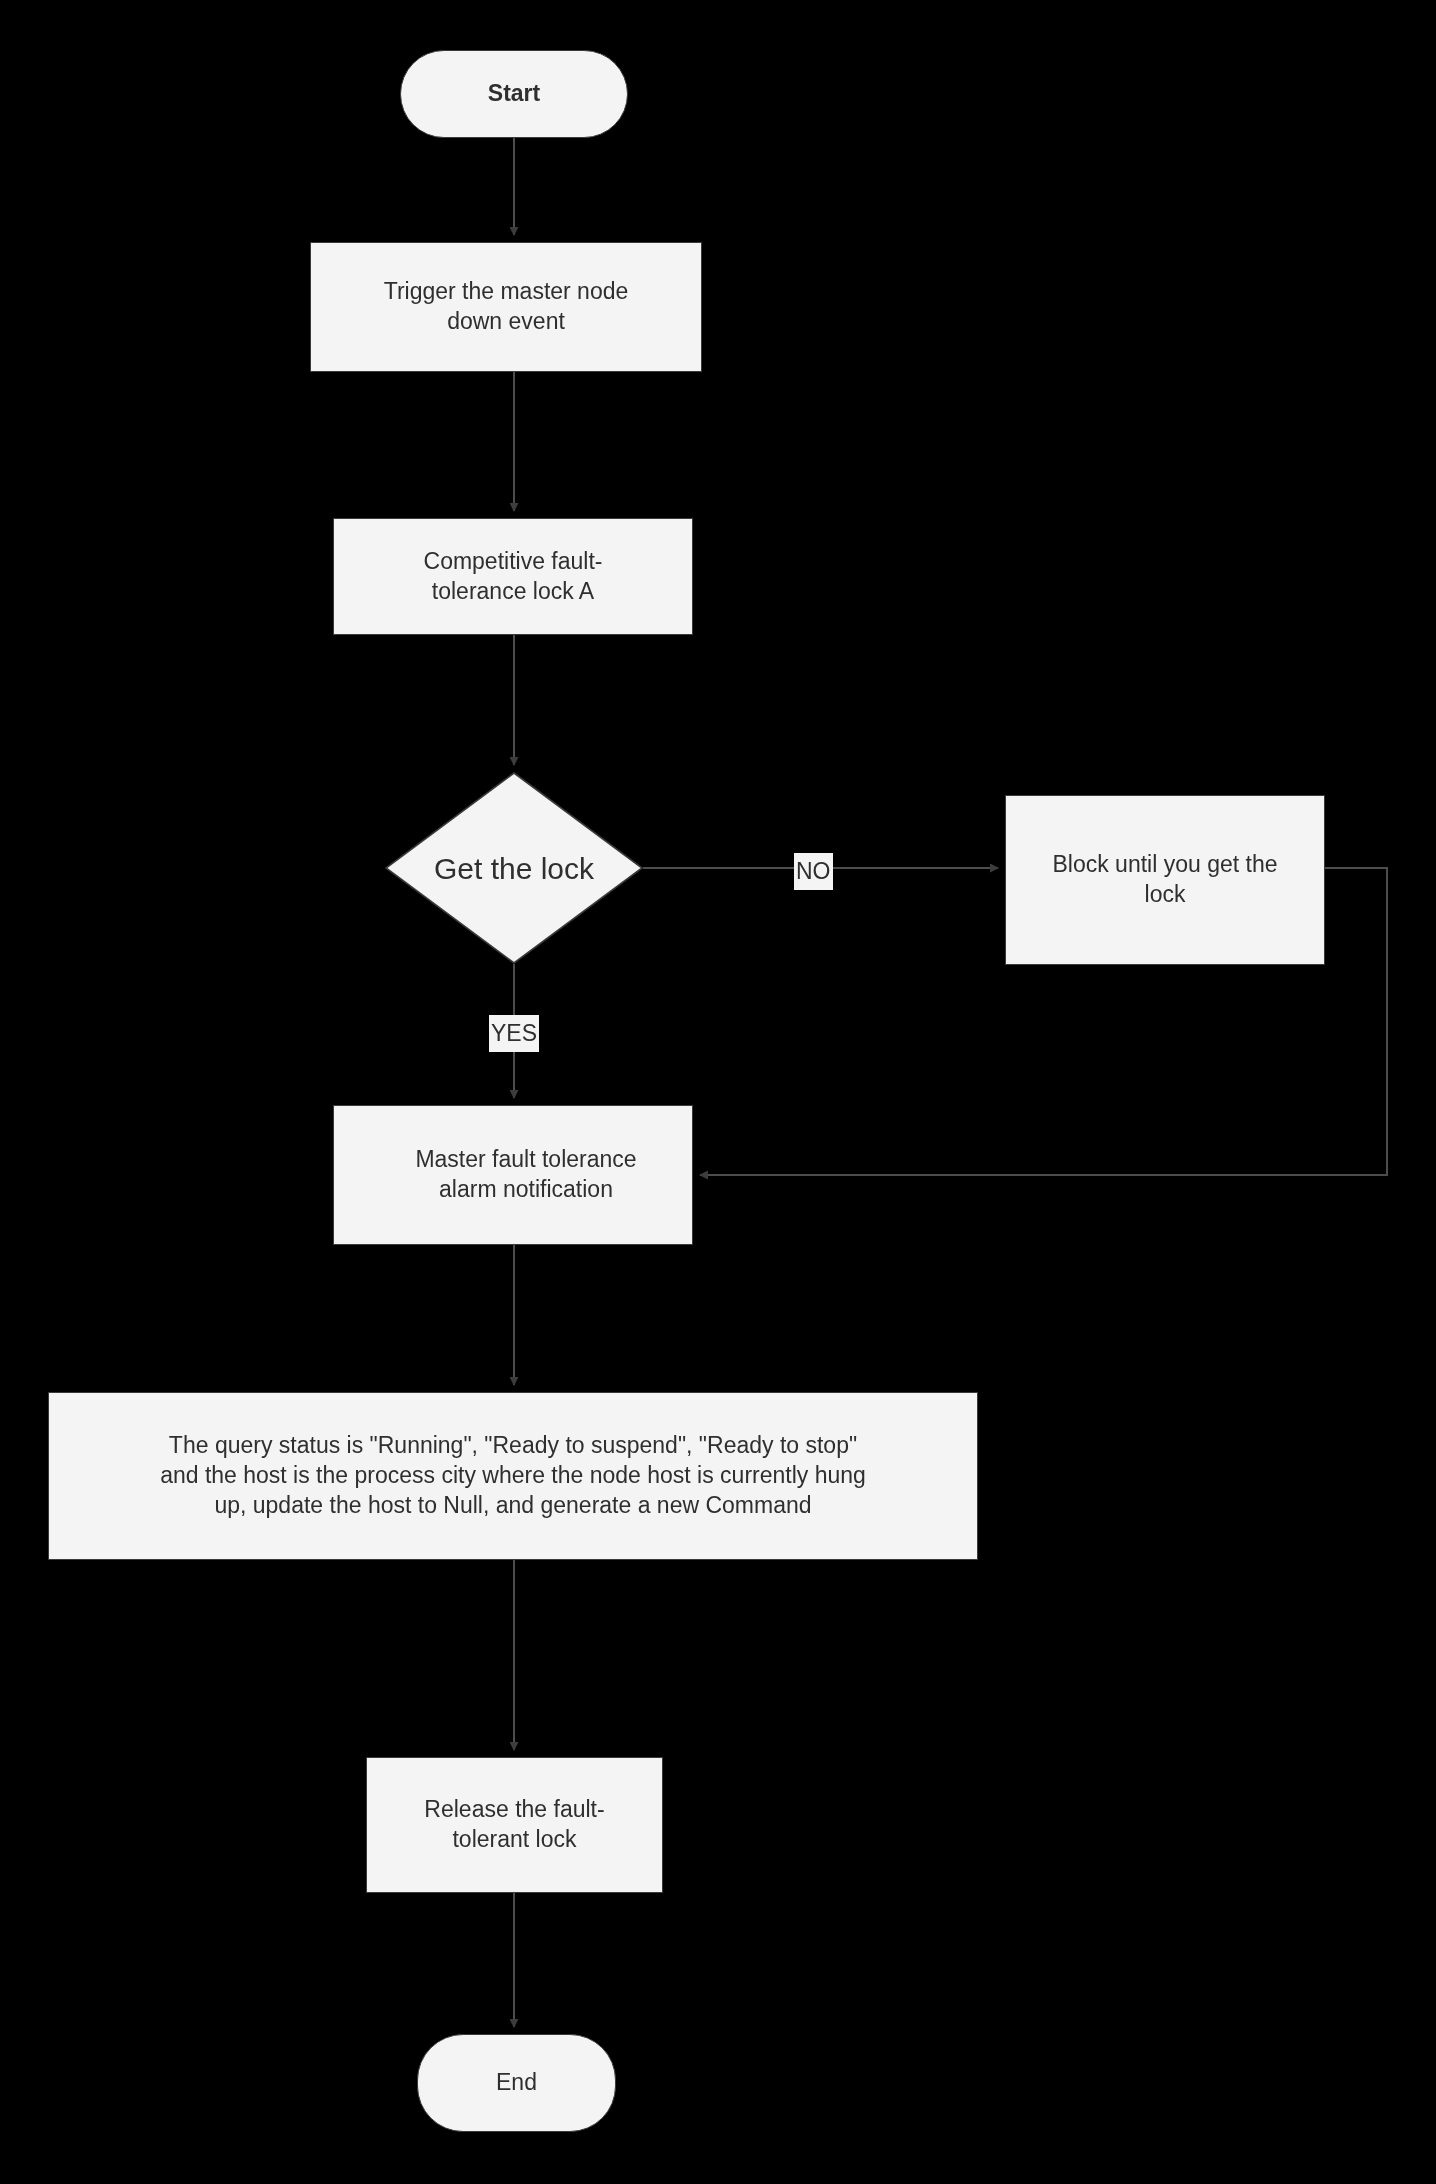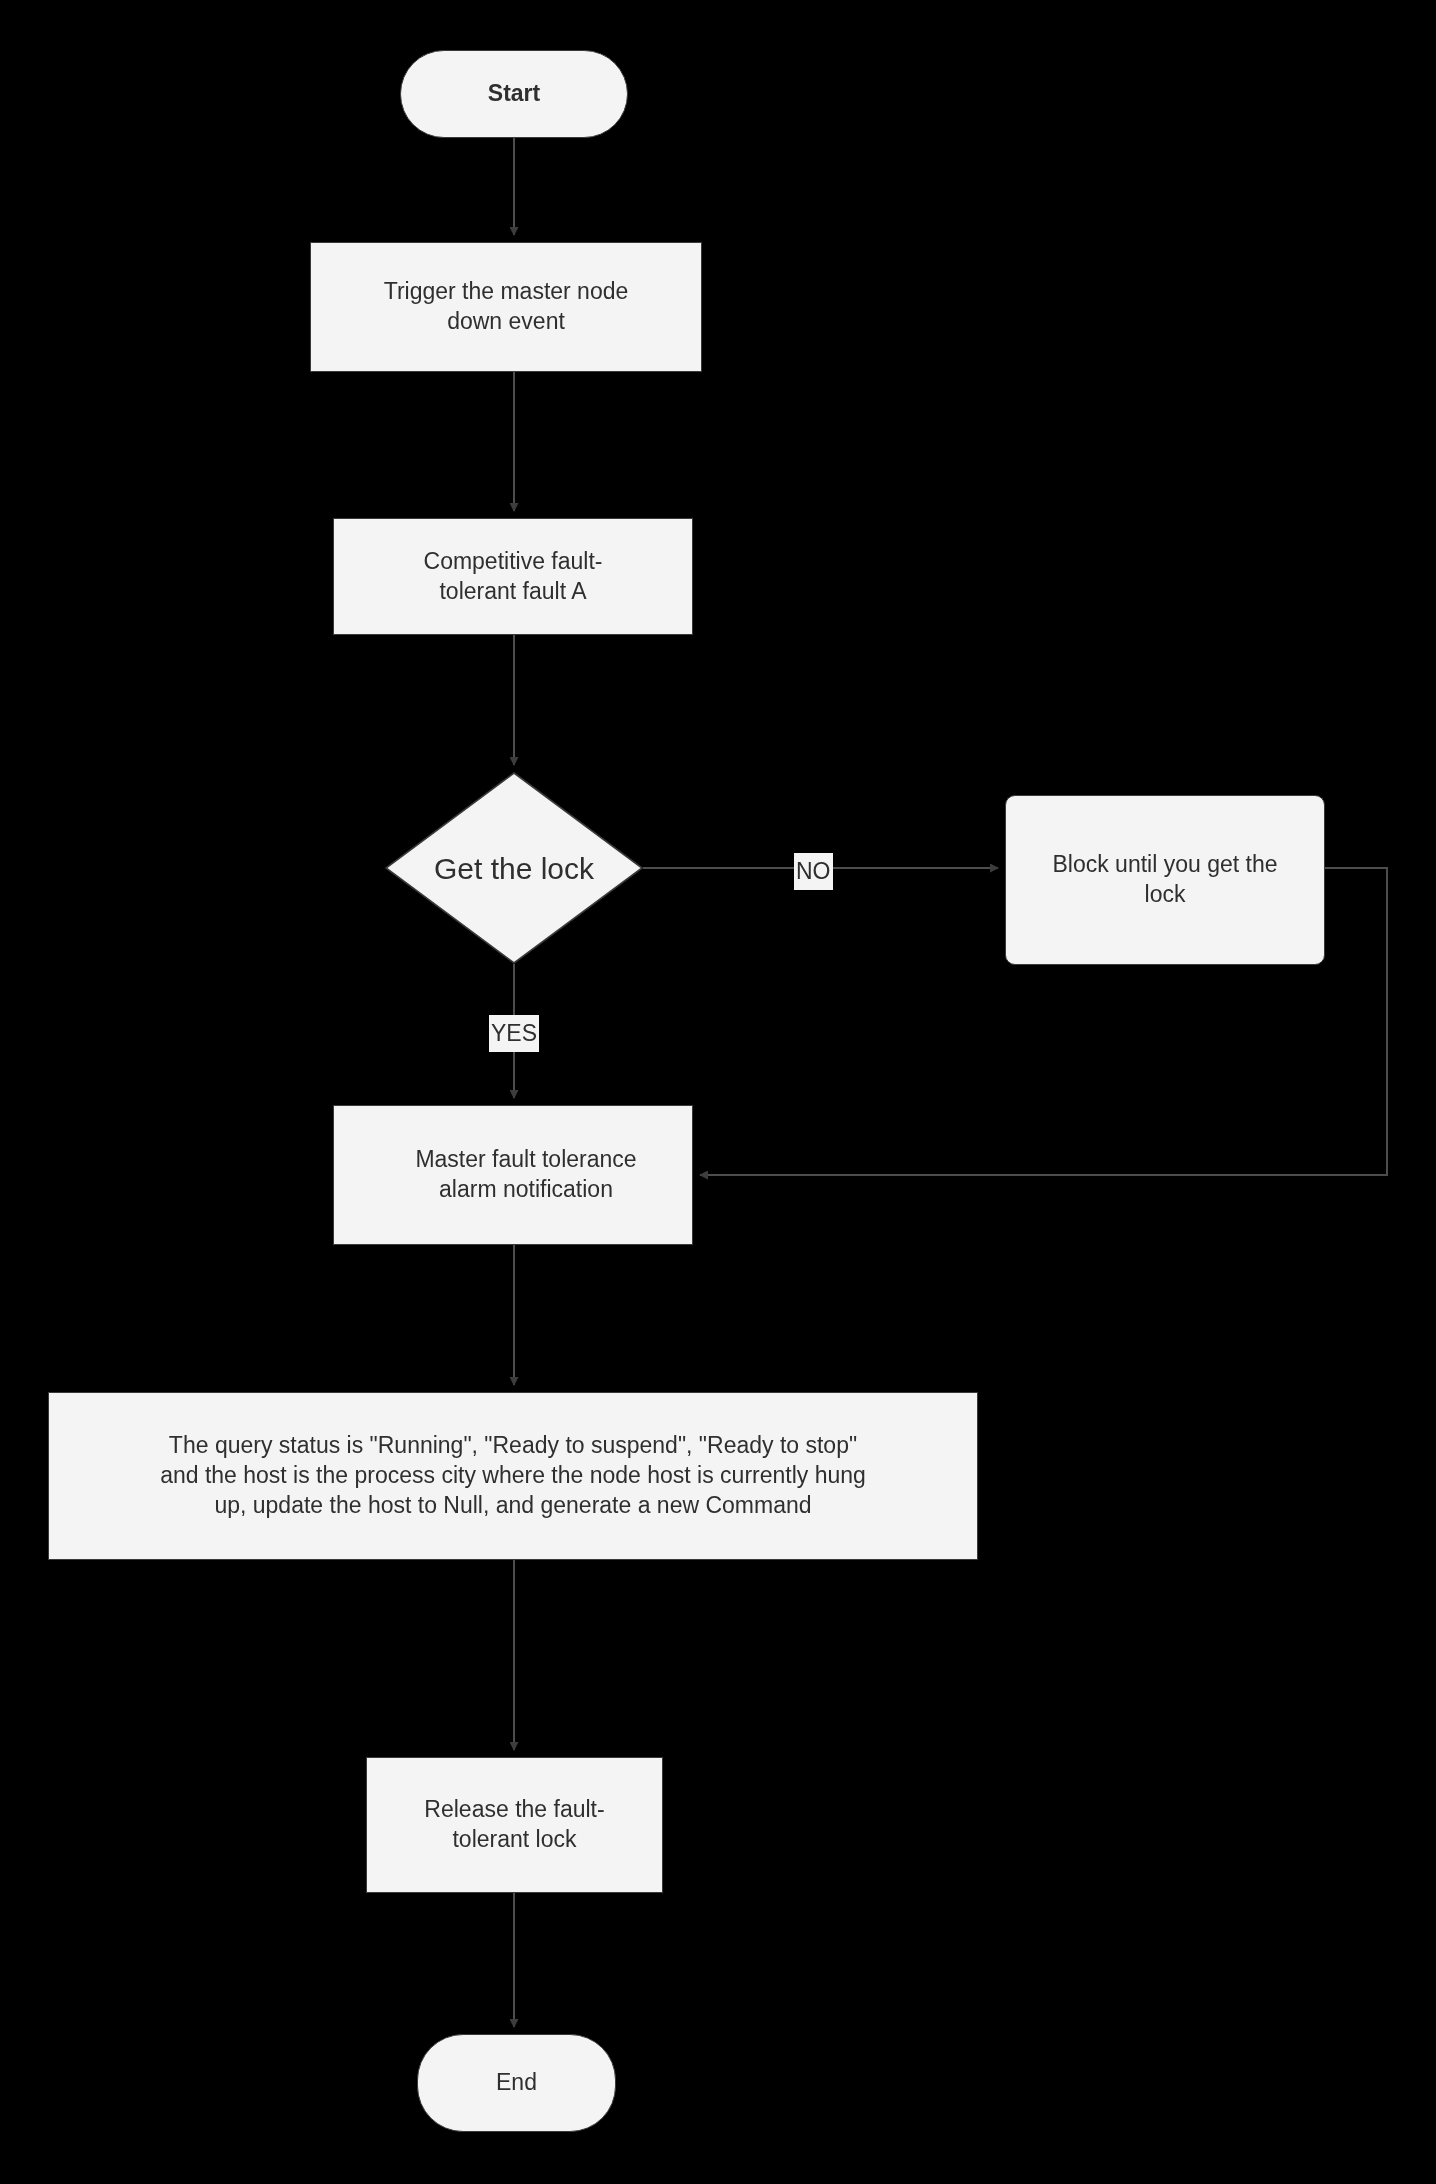--- a/index.html
+++ b/index.html
@@ -131,31 +131,31 @@
     <span class="node-label">Start</span>
   </div>
 
   <div class="node process" style="left:310px; top:242px; width:392px; height:130px;">
     <span class="node-label">Trigger the master node
 down event</span>
   </div>
 
   <div class="node process" style="left:333px; top:518px; width:360px; height:117px;">
     <span class="node-label">Competitive fault-
-tolerant fault A</span>
+tolerance lock A</span>
   </div>
 
   <div class="decision" style="left:385px; top:772px; width:258px; height:192px;">
     <svg width="258" height="192" viewBox="0 0 258 192" xmlns="http://www.w3.org/2000/svg">
       <polygon points="129,1 257,96 129,191 1,96" fill="#f4f4f4" stroke="#3a3a3a" stroke-width="1.6"></polygon>
     </svg>
     <span class="dlabel">Get the lock</span>
   </div>
 
-  <div class="node process" style="left:1005px; top:795px; width:320px; height:170px;border-radius:10px;">
+  <div class="node process" style="left:1005px; top:795px; width:320px; height:170px;">
     <span class="node-label">Block until you get the
 lock</span>
   </div>
 
   <div class="node process" style="left:333px; top:1105px; width:360px; height:140px;padding-left:36px;">
     <span class="node-label">Master fault tolerance
 alarm notification</span>
   </div>
 
   <div class="node process" style="left:48px; top:1392px; width:930px; height:168px; font-size:23px;">

